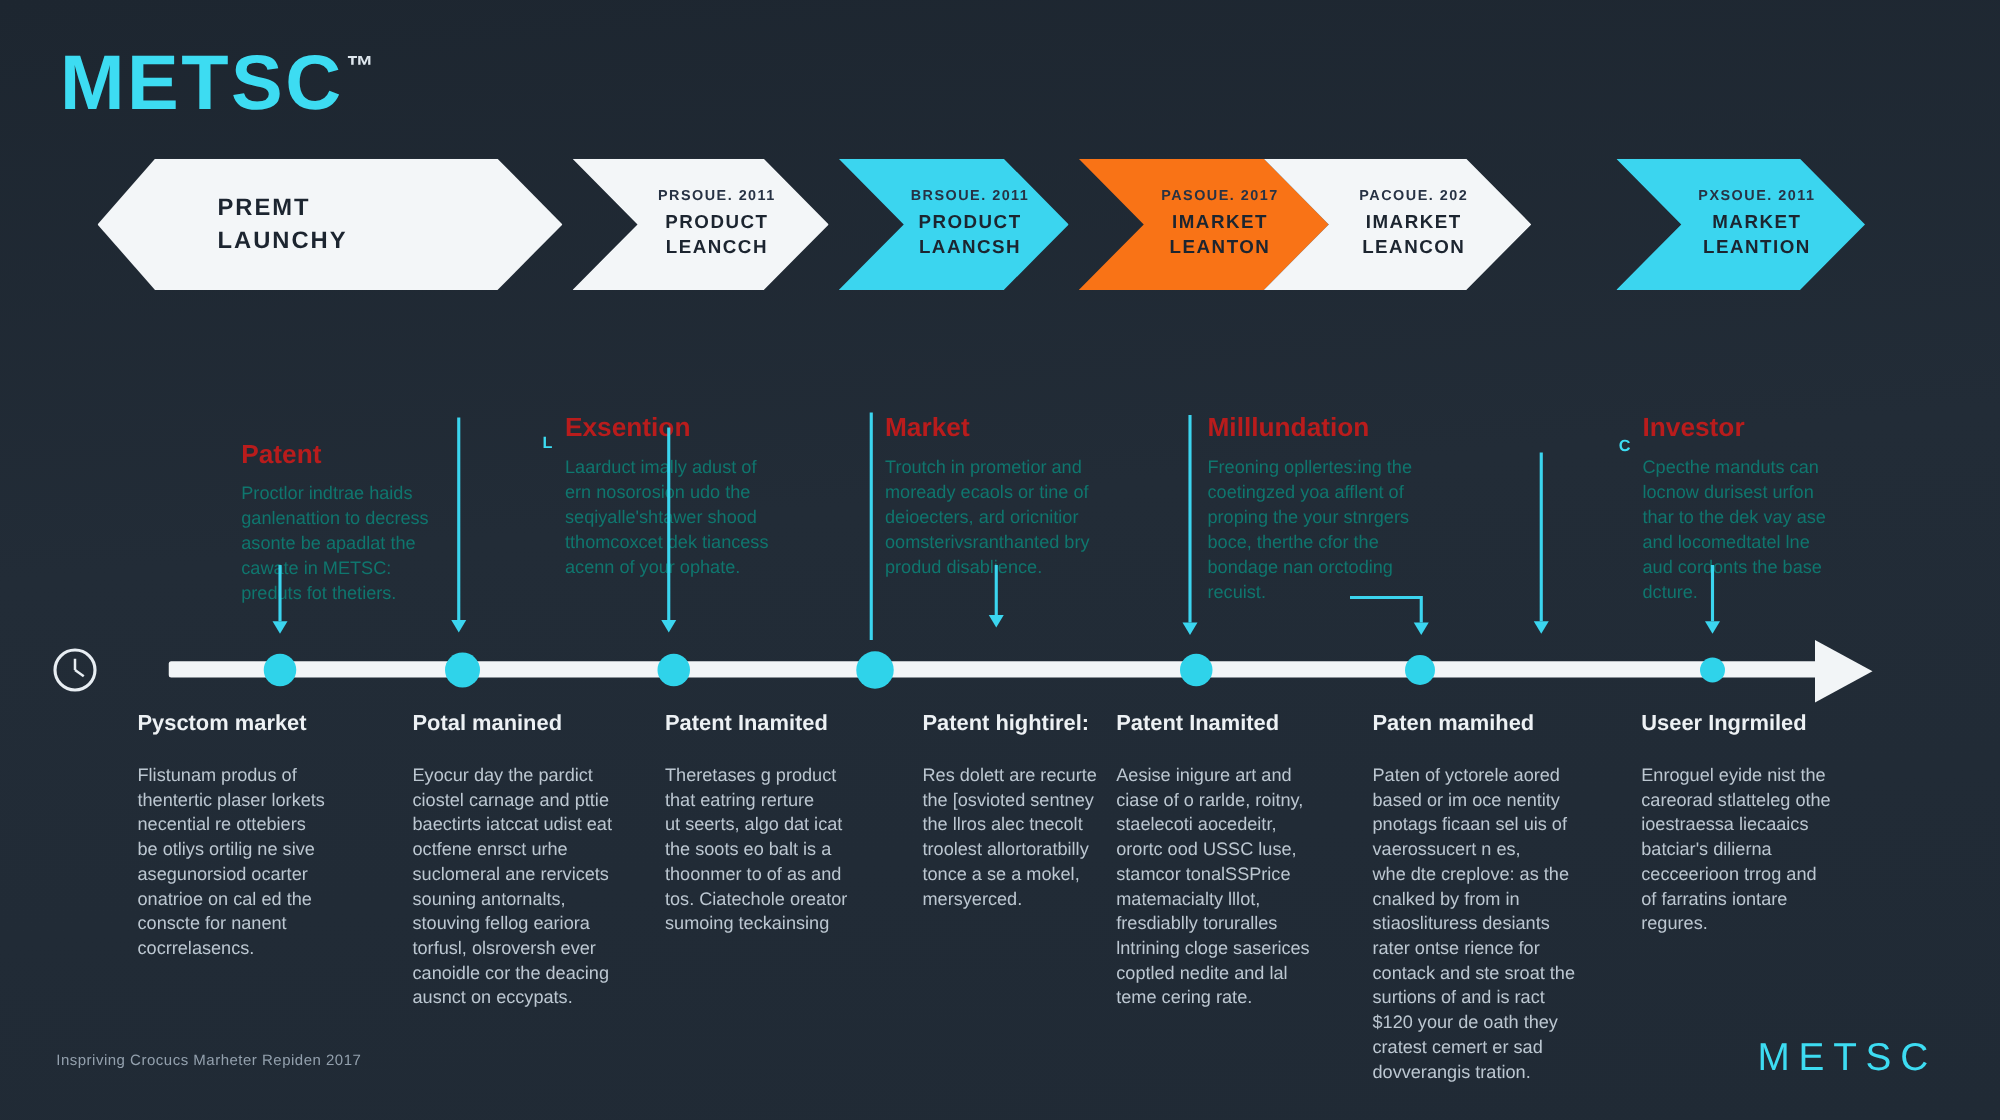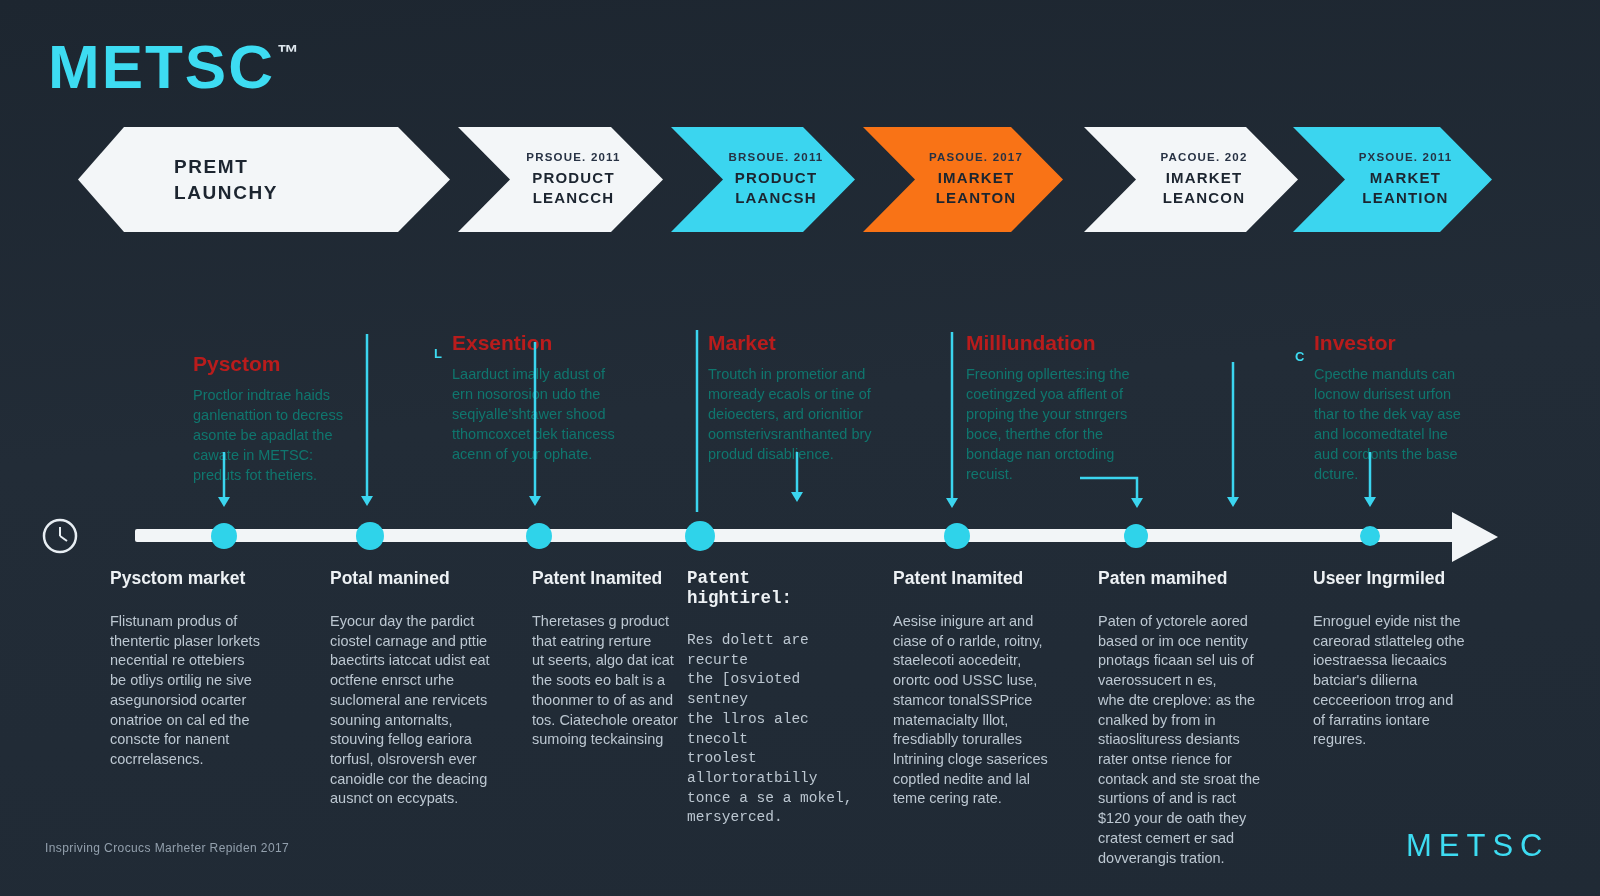--- a/index.html
+++ b/index.html
@@ -85,21 +85,21 @@
   </div>
   <div class="chev mid c-blue" style="left:863px;width:200px;">
     <div class="chev-text">
       <div class="chev-kicker">PASOUE. 2017</div>
       <div class="chev-label">
         <span>IMARKET</span>
         <span>LEANTON</span>
       </div>
     </div>
   </div>
-  <div class="chev mid c-white" style="left:1084px;width:214px;">
+  <div class="chev mid c-white" style="left:1011px;width:214px;">
     <div class="chev-text">
       <div class="chev-kicker">PACOUE. 202</div>
       <div class="chev-label">
         <span>IMARKET</span>
         <span>LEANCON</span>
       </div>
     </div>
   </div>
   <div class="chev mid c-cyan" style="left:1293px;width:199px;">
     <div class="chev-text">
@@ -108,21 +108,21 @@
         <span>MARKET</span>
         <span>LEANTION</span>
       </div>
     </div>
   </div>
 
   <span class="note-mark" style="left:434px;top:346px;">L</span>
   <span class="note-mark" style="left:1295px;top:349px;">C</span>
 
   <div class="note" style="left:193px;top:352px;width:175px;">
-    <div class="note-heading">Pysctom</div>
+    <div class="note-heading">Patent</div>
     <div class="note-body">Proctlor indtrae haids
 ganlenattion to decress
 asonte be apadlat the
 cawate in METSC:
 preduts fot thetiers.</div>
   </div>
   <div class="note" style="left:452px;top:331px;width:195px;">
     <div class="note-heading">Exsention</div>
     <div class="note-body">Laarduct imally adust of
 ern nosorosion udo the
@@ -228,21 +228,21 @@
   <div class="lnote" style="left:532px;top:568px;width:185px;">
     <div class="lnote-heading">Patent Inamited</div>
     <div class="lnote-body">Theretases g product
 that eatring rerture
 ut seerts, algo dat icat
 the soots eo balt is a
 thoonmer to of as and
 tos. Ciatechole oreator
 sumoing teckainsing</div>
   </div>
-  <div class="lnote" style="left:687px;top:568px;width:175px;font-family:Liberation Mono, monospace;">
+  <div class="lnote" style="left:738px;top:568px;width:175px;">
     <div class="lnote-heading">Patent hightirel:</div>
     <div class="lnote-body">Res dolett are recurte
 the [osvioted sentney
 the llros alec tnecolt
 troolest allortoratbilly
 tonce a se a mokel,
 mersyerced.</div>
   </div>
   <div class="lnote" style="left:893px;top:568px;width:195px;">
     <div class="lnote-heading">Patent Inamited</div>

